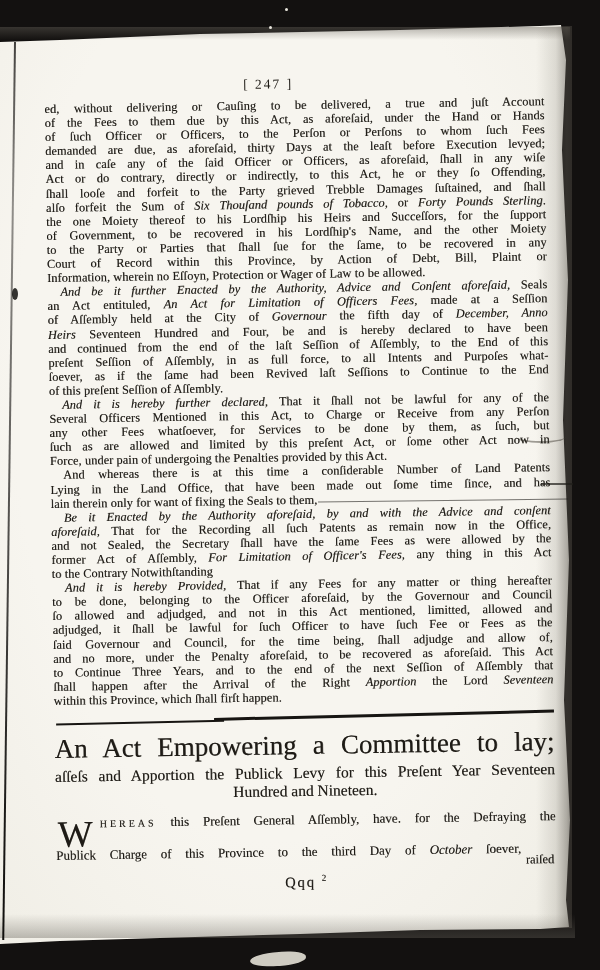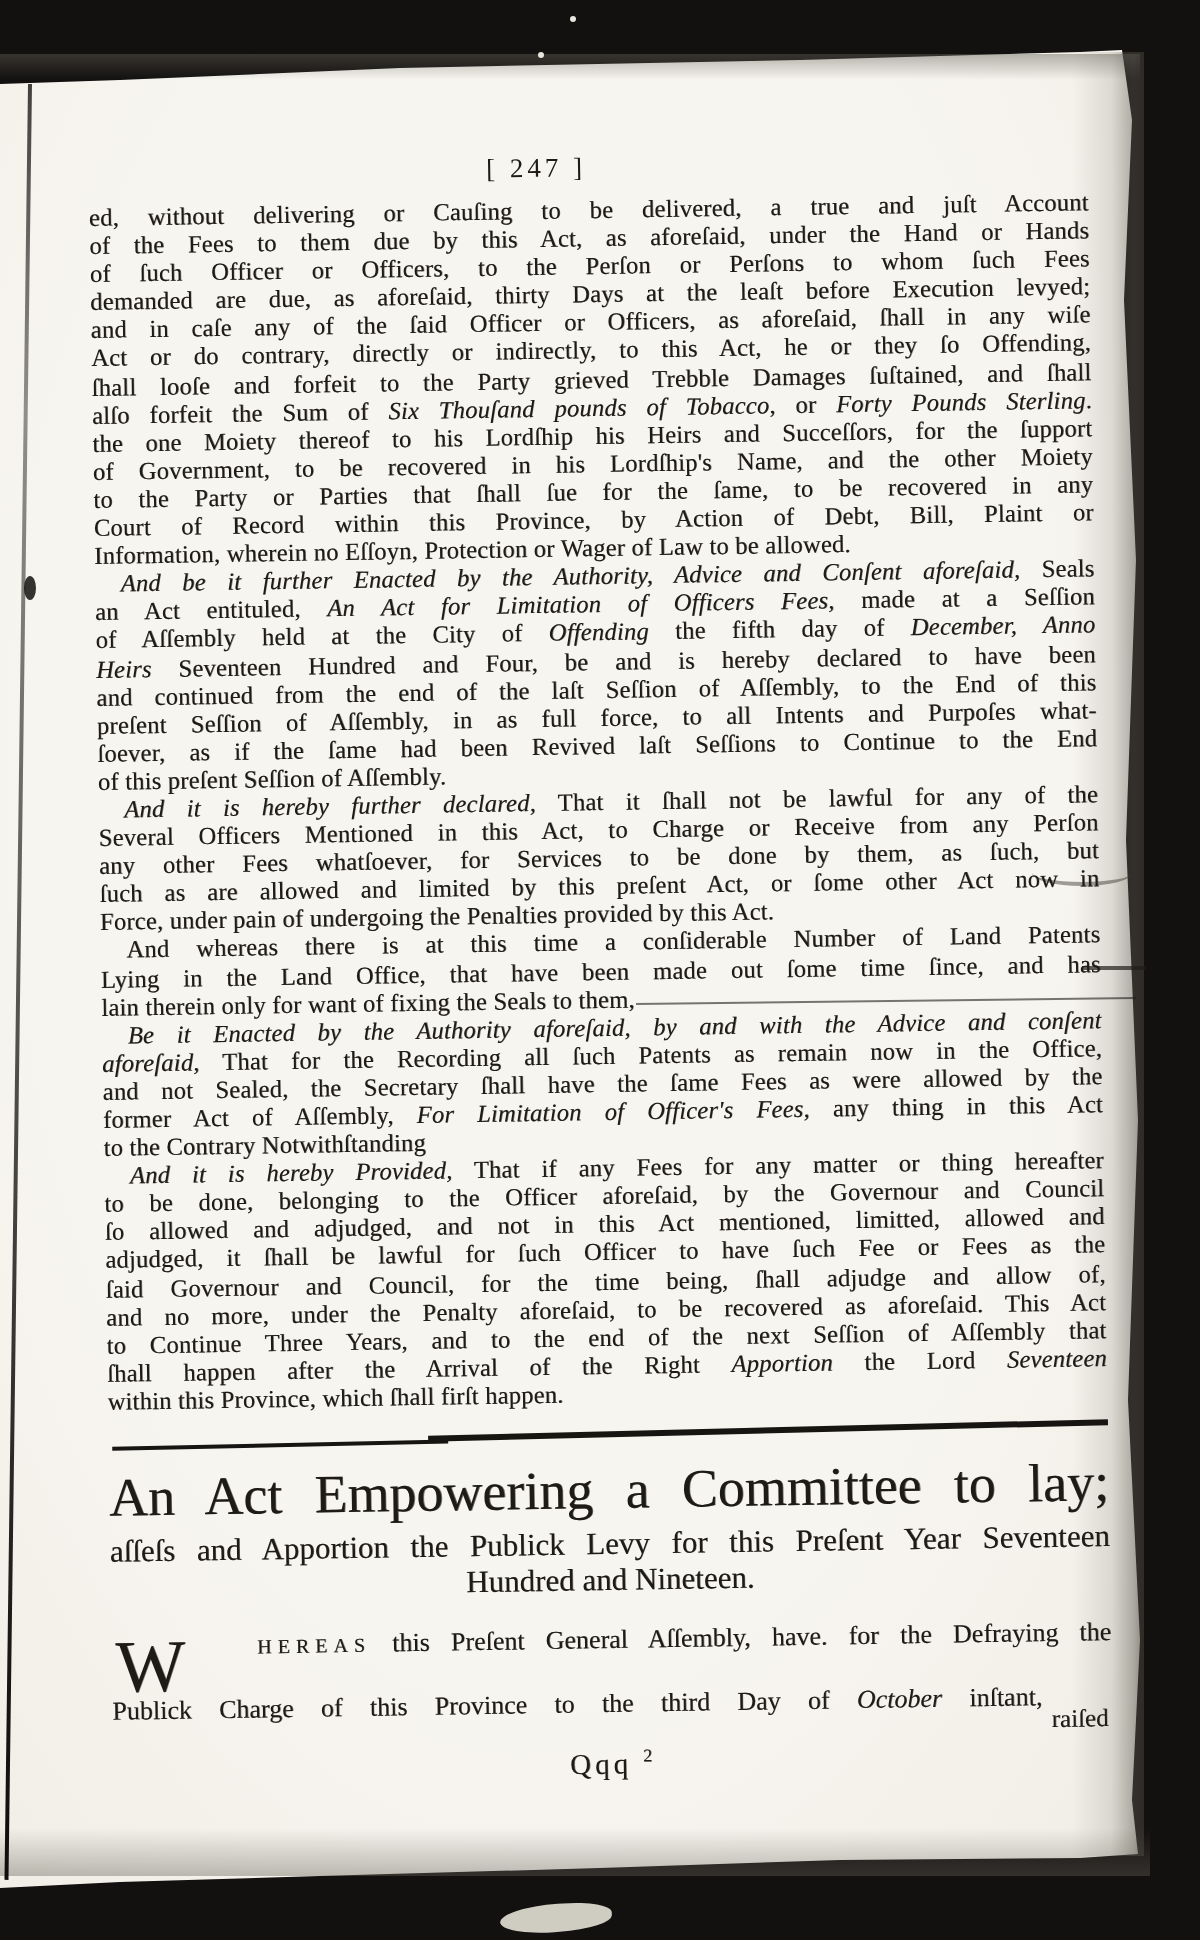--- a/index.html
+++ b/index.html
@@ -56,21 +56,21 @@
   .rulewrap{position:relative;height:10px;margin-top:9px;}
   .rule-seg1{position:absolute;left:2px;top:6px;width:168px;height:2.4px;background:#171512;transform:rotate(-0.35deg);}
   .rule-seg2{position:absolute;left:160px;top:1.5px;width:340px;height:2.6px;background:#171512;transform:rotate(-0.5deg);}
   .h1{margin-top:8px;font-size:27px;line-height:29px;text-align:justify;text-align-last:justify;
     text-shadow:.4px 0 0 rgba(30,27,22,.6);}
   .h2{margin-top:4px;font-size:15.5px;line-height:18px;text-align:justify;text-align-last:justify;
     text-shadow:.3px 0 0 rgba(30,27,22,.55);}
   .h3{font-size:15.5px;line-height:18px;text-align:center;text-shadow:.3px 0 0 rgba(30,27,22,.55);}
   .whereas{margin-top:13px;font-size:13px;line-height:14px;text-shadow:.3px 0 0 rgba(30,27,22,.5);}
   .dropcap{float:left;font-size:37px;line-height:29px;margin:3px 7px 0 2px;}
-  .wcaps{font-size:10px;letter-spacing:3px;margin-left:29px;}
+  .wcaps{font-size:10px;letter-spacing:3px;}
   .wline1{text-align:justify;text-align-last:justify;overflow:hidden;height:14px;}
   .wline2{width:93%;text-align:justify;text-align-last:justify;overflow:hidden;height:14px;}
   .catchword{clear:both;text-align:right;font-size:12.5px;margin-top:-3px;padding-right:2px;}
   .signature{text-align:center;font-size:14.5px;letter-spacing:2px;margin-top:1px;}
   .signature sup{font-size:9px;}
 </style>
 </head>
 <body>
 
 <div class="scan">
@@ -102,21 +102,21 @@
           <div class="line"><span>alſo forfeit the Sum of </span><span class="it">Six Thouſand pounds of Tobacco</span><span>, or </span><span class="it">Forty Pounds Sterling</span><span>.</span></div>
           <div class="line"><span>the one Moiety thereof to his Lordſhip his Heirs and Succeſſors, for the ſupport</span></div>
           <div class="line"><span>of Government, to be recovered in his Lordſhip's Name, and the other Moiety</span></div>
           <div class="line"><span>to the Party or Parties that ſhall ſue for the ſame, to be recovered in any</span></div>
           <div class="line"><span>Court of Record within this Province, by Action of Debt, Bill, Plaint or</span></div>
           <div class="line last"><span>Information, wherein no Eſſoyn, Protection or Wager of Law to be allowed.</span></div>
         </div>
         <div>
           <div class="line ind"><span class="it">And be it further Enacted by the Authority, Advice and Conſent aforeſaid,</span><span> Seals</span></div>
           <div class="line"><span>an Act entituled, </span><span class="it">An Act for Limitation of Officers Fees,</span><span> made at a Seſſion</span></div>
-          <div class="line"><span>of Aſſembly held at the City of </span><span class="it">Offending</span><span> the fifth day of </span><span class="it">December, Anno</span></div>
+          <div class="line"><span>of Aſſembly held at the City of </span><span class="it">Governour</span><span> the fifth day of </span><span class="it">December, Anno</span></div>
           <div class="line"><span class="it">Heirs</span><span> Seventeen Hundred and Four, be and is hereby declared to have been</span></div>
           <div class="line"><span>and continued from the end of the laſt Seſſion of Aſſembly, to the End of this</span></div>
           <div class="line"><span>preſent Seſſion of Aſſembly, in as full force, to all Intents and Purpoſes what-</span></div>
           <div class="line"><span>ſoever, as if the ſame had been Revived laſt Seſſions to Continue to the End</span></div>
           <div class="line last"><span>of this preſent Seſſion of Aſſembly.</span></div>
         </div>
         <div>
           <div class="line ind"><span class="it">And it is hereby further declared,</span><span> That it ſhall not be lawful for any of the</span></div>
           <div class="line"><span>Several Officers Mentioned in this Act, to Charge or Receive from any Perſon</span></div>
           <div class="line"><span>any other Fees whatſoever, for Services to be done by them, as ſuch, but</span></div>
@@ -154,18 +154,18 @@
     </div>
 
     <div class="h1">An Act Empowering a Committee to lay;</div>
     <div class="h2">aſſeſs and Apportion the Publick Levy for this Preſent Year Seventeen</div>
     <div class="h3">Hundred and Nineteen.</div>
 
     <div class="whereas">
       <span class="dropcap">W</span>
       <div class="wline1"><span class="wcaps">HEREAS</span>
         <span><span>this Preſent General Aſſembly, have. for the Defraying the</span></span></div>
-      <div class="wline2"><span>Publick Charge of this Province to the third Day of </span><span class="it">October</span><span> inſtant,</span></div>
+      <div class="wline2"><span>Publick Charge of this Province to the third Day of </span><span class="it">October</span><span> ſoever,</span></div>
       <div class="catchword">raiſed</div>
       <div class="signature"><span>Qqq</span> <sup>2</sup></div>
     </div>
   </div>
 </div>
 
 </body></html>

